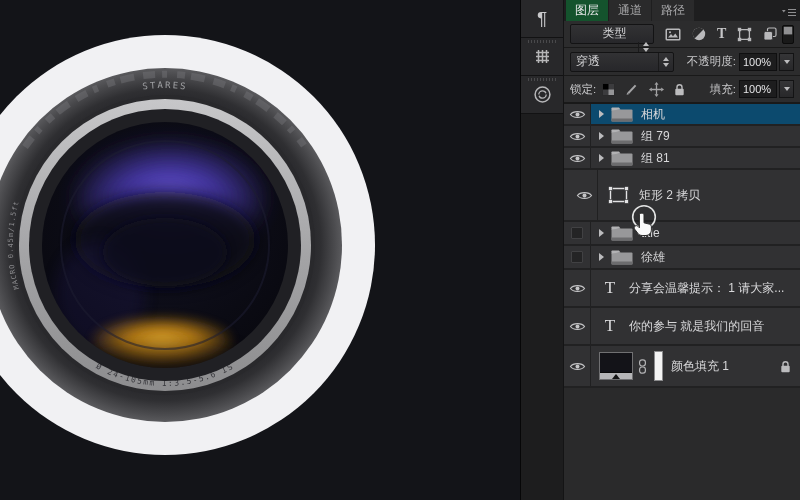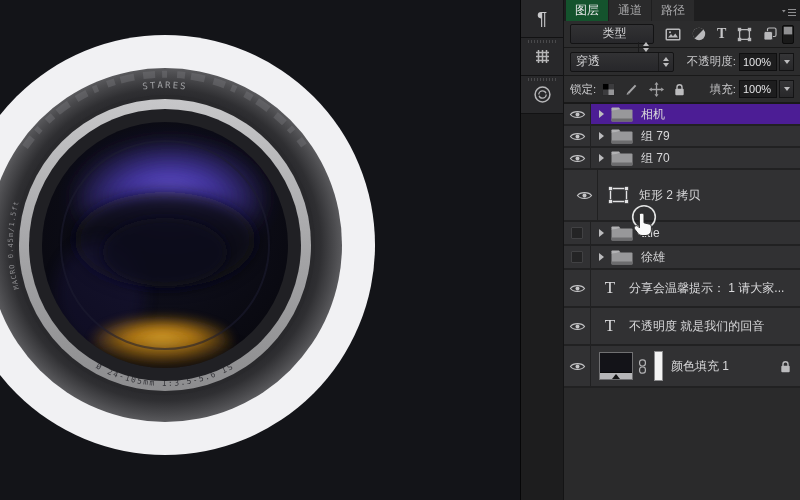--- a/index.html
+++ b/index.html
@@ -58,21 +58,21 @@
 
   
   .layer-list { background:#2a2a2b; height:396px; }
   .row { display:flex; align-items:stretch; background:#313133; border-bottom:2px solid #212122; }
   .r-group { height:22px; } .r-groupb { height:24px; }
   .r-shape { height:52px;padding-left:7px; } .r-text { height:38px; }
   .r-fill { height:42px; } .r-bgl { height:40px; }
   .eye-cell { width:27px; flex:none; display:flex; align-items:center; justify-content:center;
     border-right:1px solid #202021; }
   .content { flex:1; min-width:0; display:flex; align-items:center; padding:0 9px 0 8px; }
-  .row.selected .content { background:#4c1d95; }
+  .row.selected .content { background:#0c4a6e; }
   .lname { font-size:12px; color:#d8d8da; white-space:nowrap; overflow:hidden; margin-left:8px; }
   .expander { width:0; height:0; border-top:4px solid transparent; border-bottom:4px solid transparent;
     border-left:5.5px solid #bcbcbe; margin-right:7px; flex:none; }
   .vis-off { width:12px; height:12px; background:#242425; border:1px solid #414143; border-radius:1px; }
   .t-glyph { font-family:"Liberation Serif","DejaVu Serif",serif; font-size:17px; color:#dcdcde;
     width:22px; text-align:center; flex:none; }
   .lock-badge { margin-left:auto; flex:none; display:flex; align-items:center; }
 
   .swatch { width:34px; height:28px; border:1px solid #707072; display:flex; flex-direction:column; flex:none; }
   .swatch .chip { flex:1; background:#131318; }
@@ -363,21 +363,21 @@
         <div class="eye-cell">
           <svg width="17" height="11">
               <use href="#sym-eye"></use>
             </svg>
           </div>
         <div class="content">
             <span class="expander"></span>
           <svg width="22" height="15">
               <use href="#sym-folder"></use>
             </svg>
-          <span class="lname">组 70</span>
+          <span class="lname">组 81</span>
           </div>
       </div>
 
       <div class="row r-shape">
         <div class="eye-cell">
           <svg width="17" height="11">
               <use href="#sym-eye"></use>
             </svg>
           </div>
         <div class="content">
@@ -433,21 +433,21 @@
       </div>
 
       <div class="row r-text">
         <div class="eye-cell">
           <svg width="17" height="11">
               <use href="#sym-eye"></use>
             </svg>
           </div>
         <div class="content">
             <span class="t-glyph">T</span>
-          <span class="lname">不透明度 就是我们的回音</span>
+          <span class="lname">你的参与 就是我们的回音</span>
           </div>
       </div>
 
       <div class="row r-fill">
         <div class="eye-cell">
           <svg width="17" height="11">
               <use href="#sym-eye"></use>
             </svg>
           </div>
         <div class="content">

